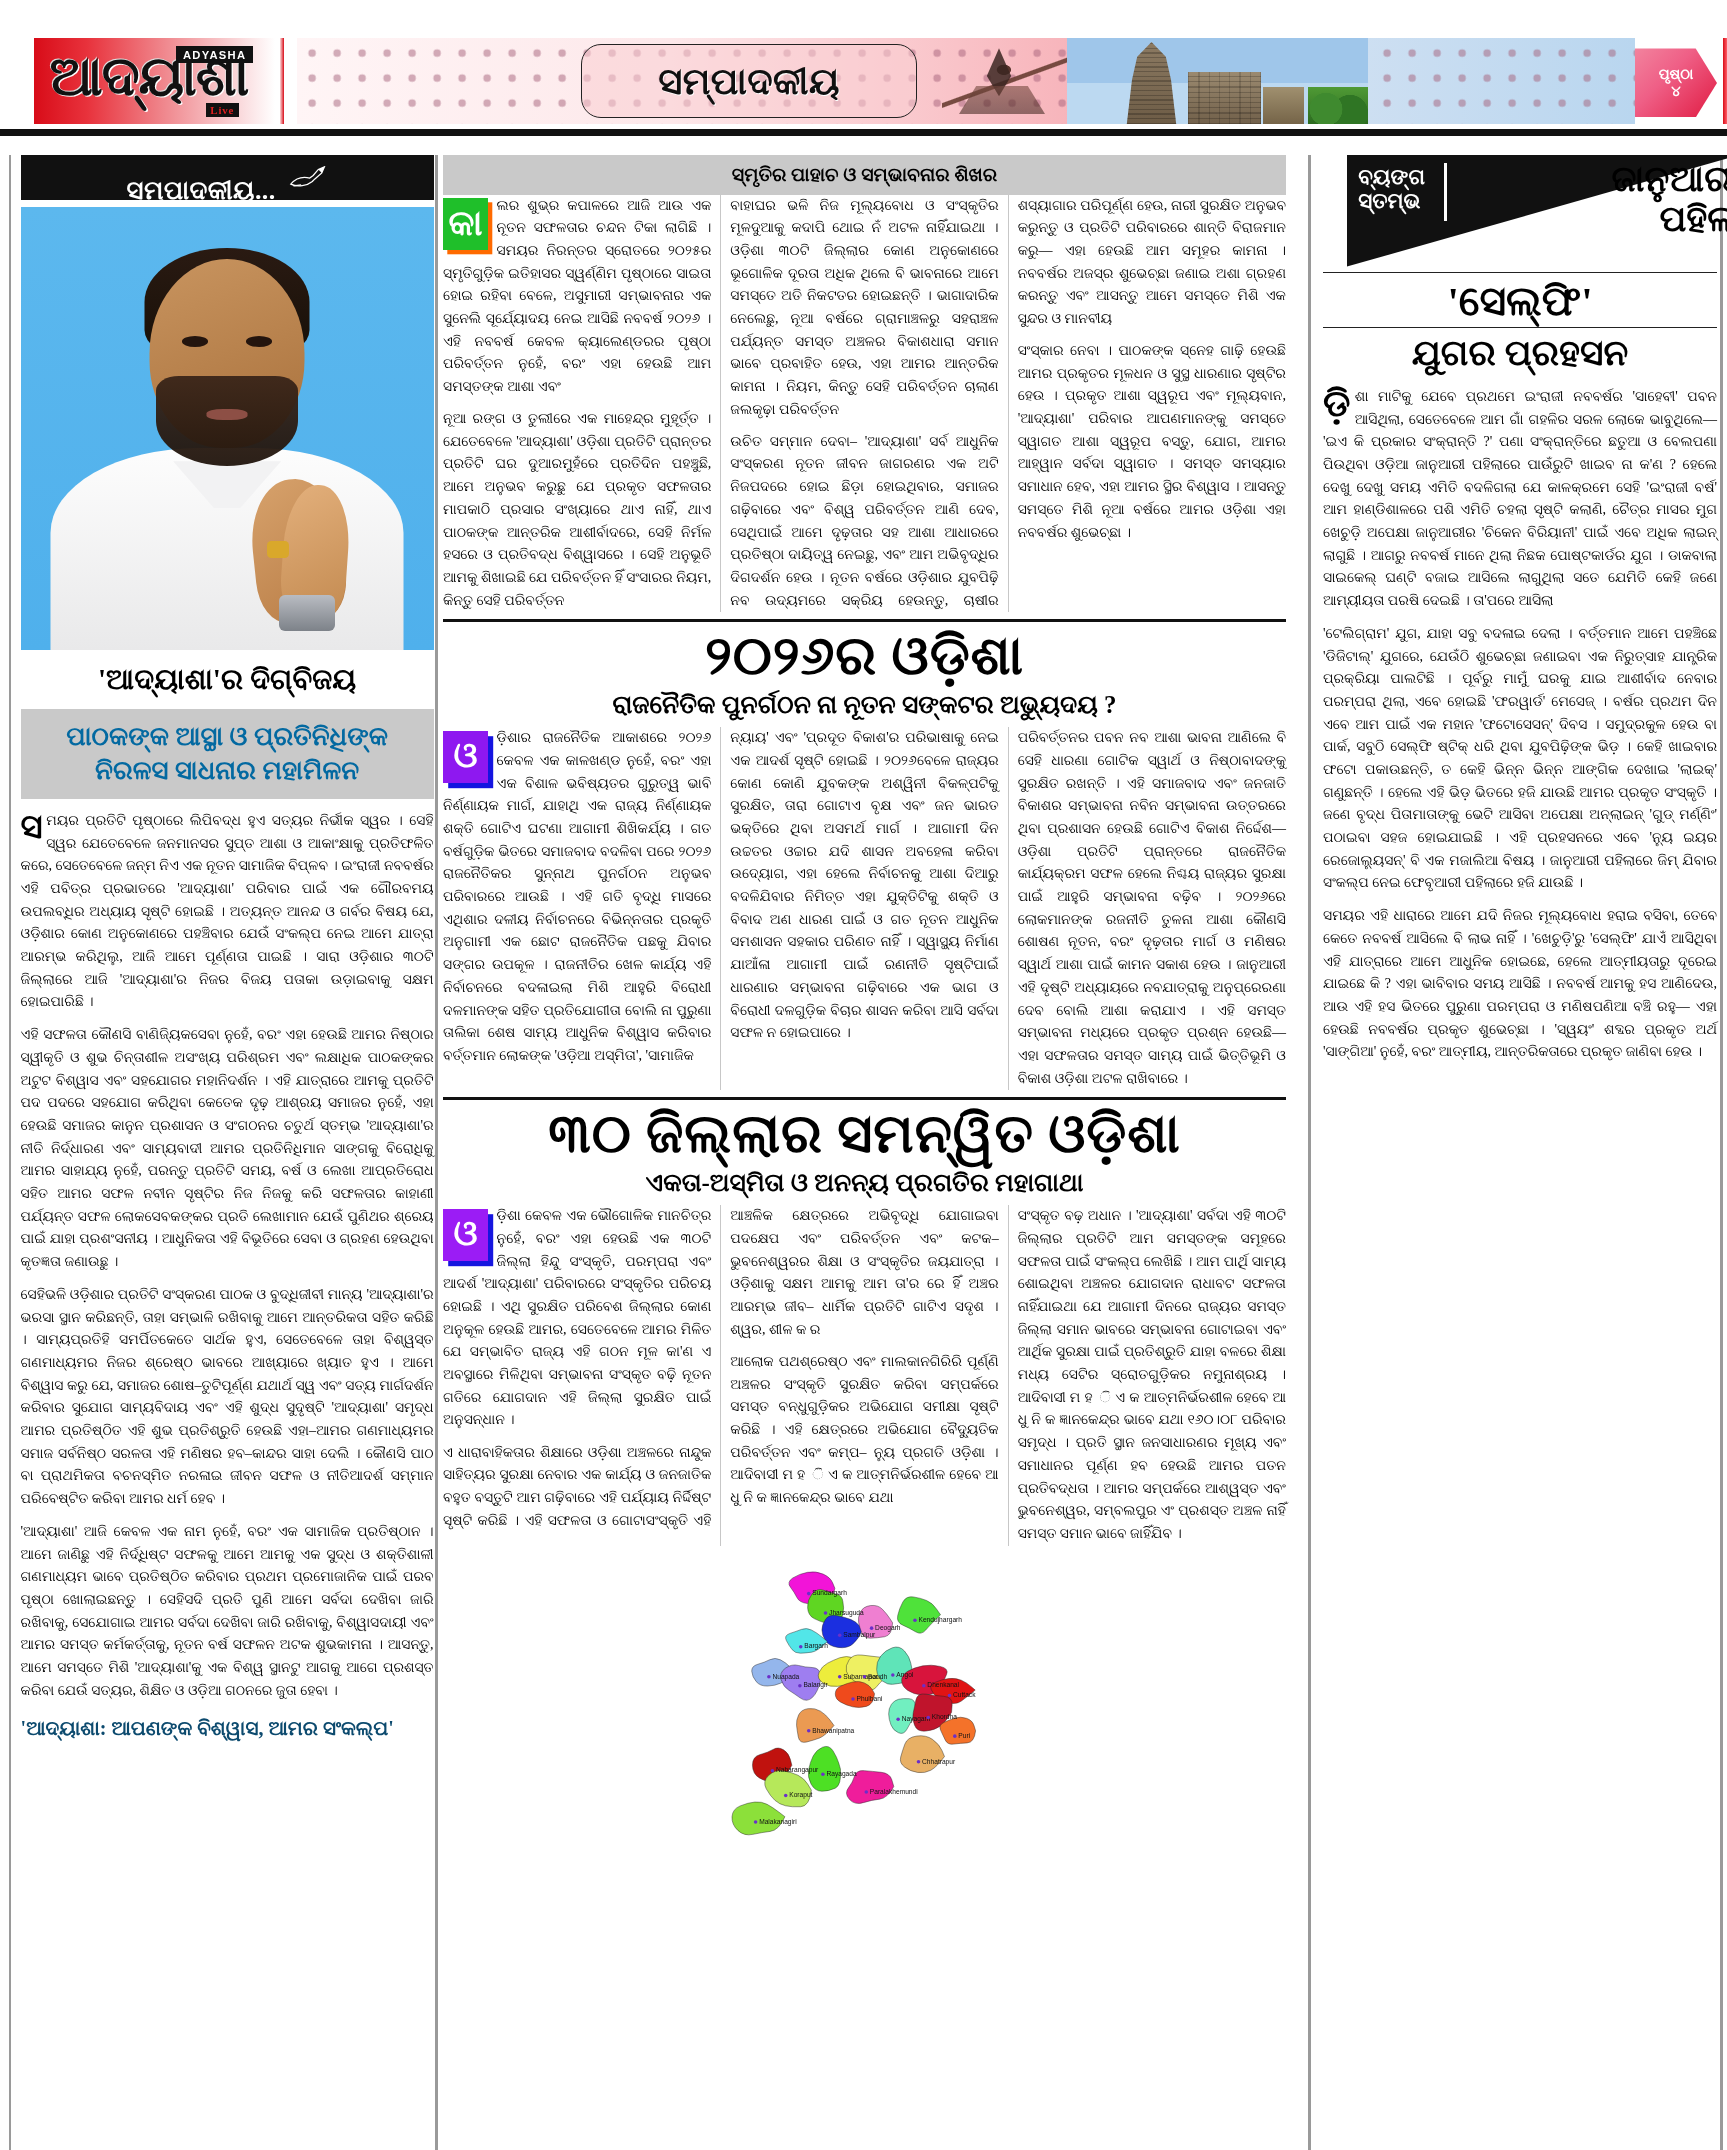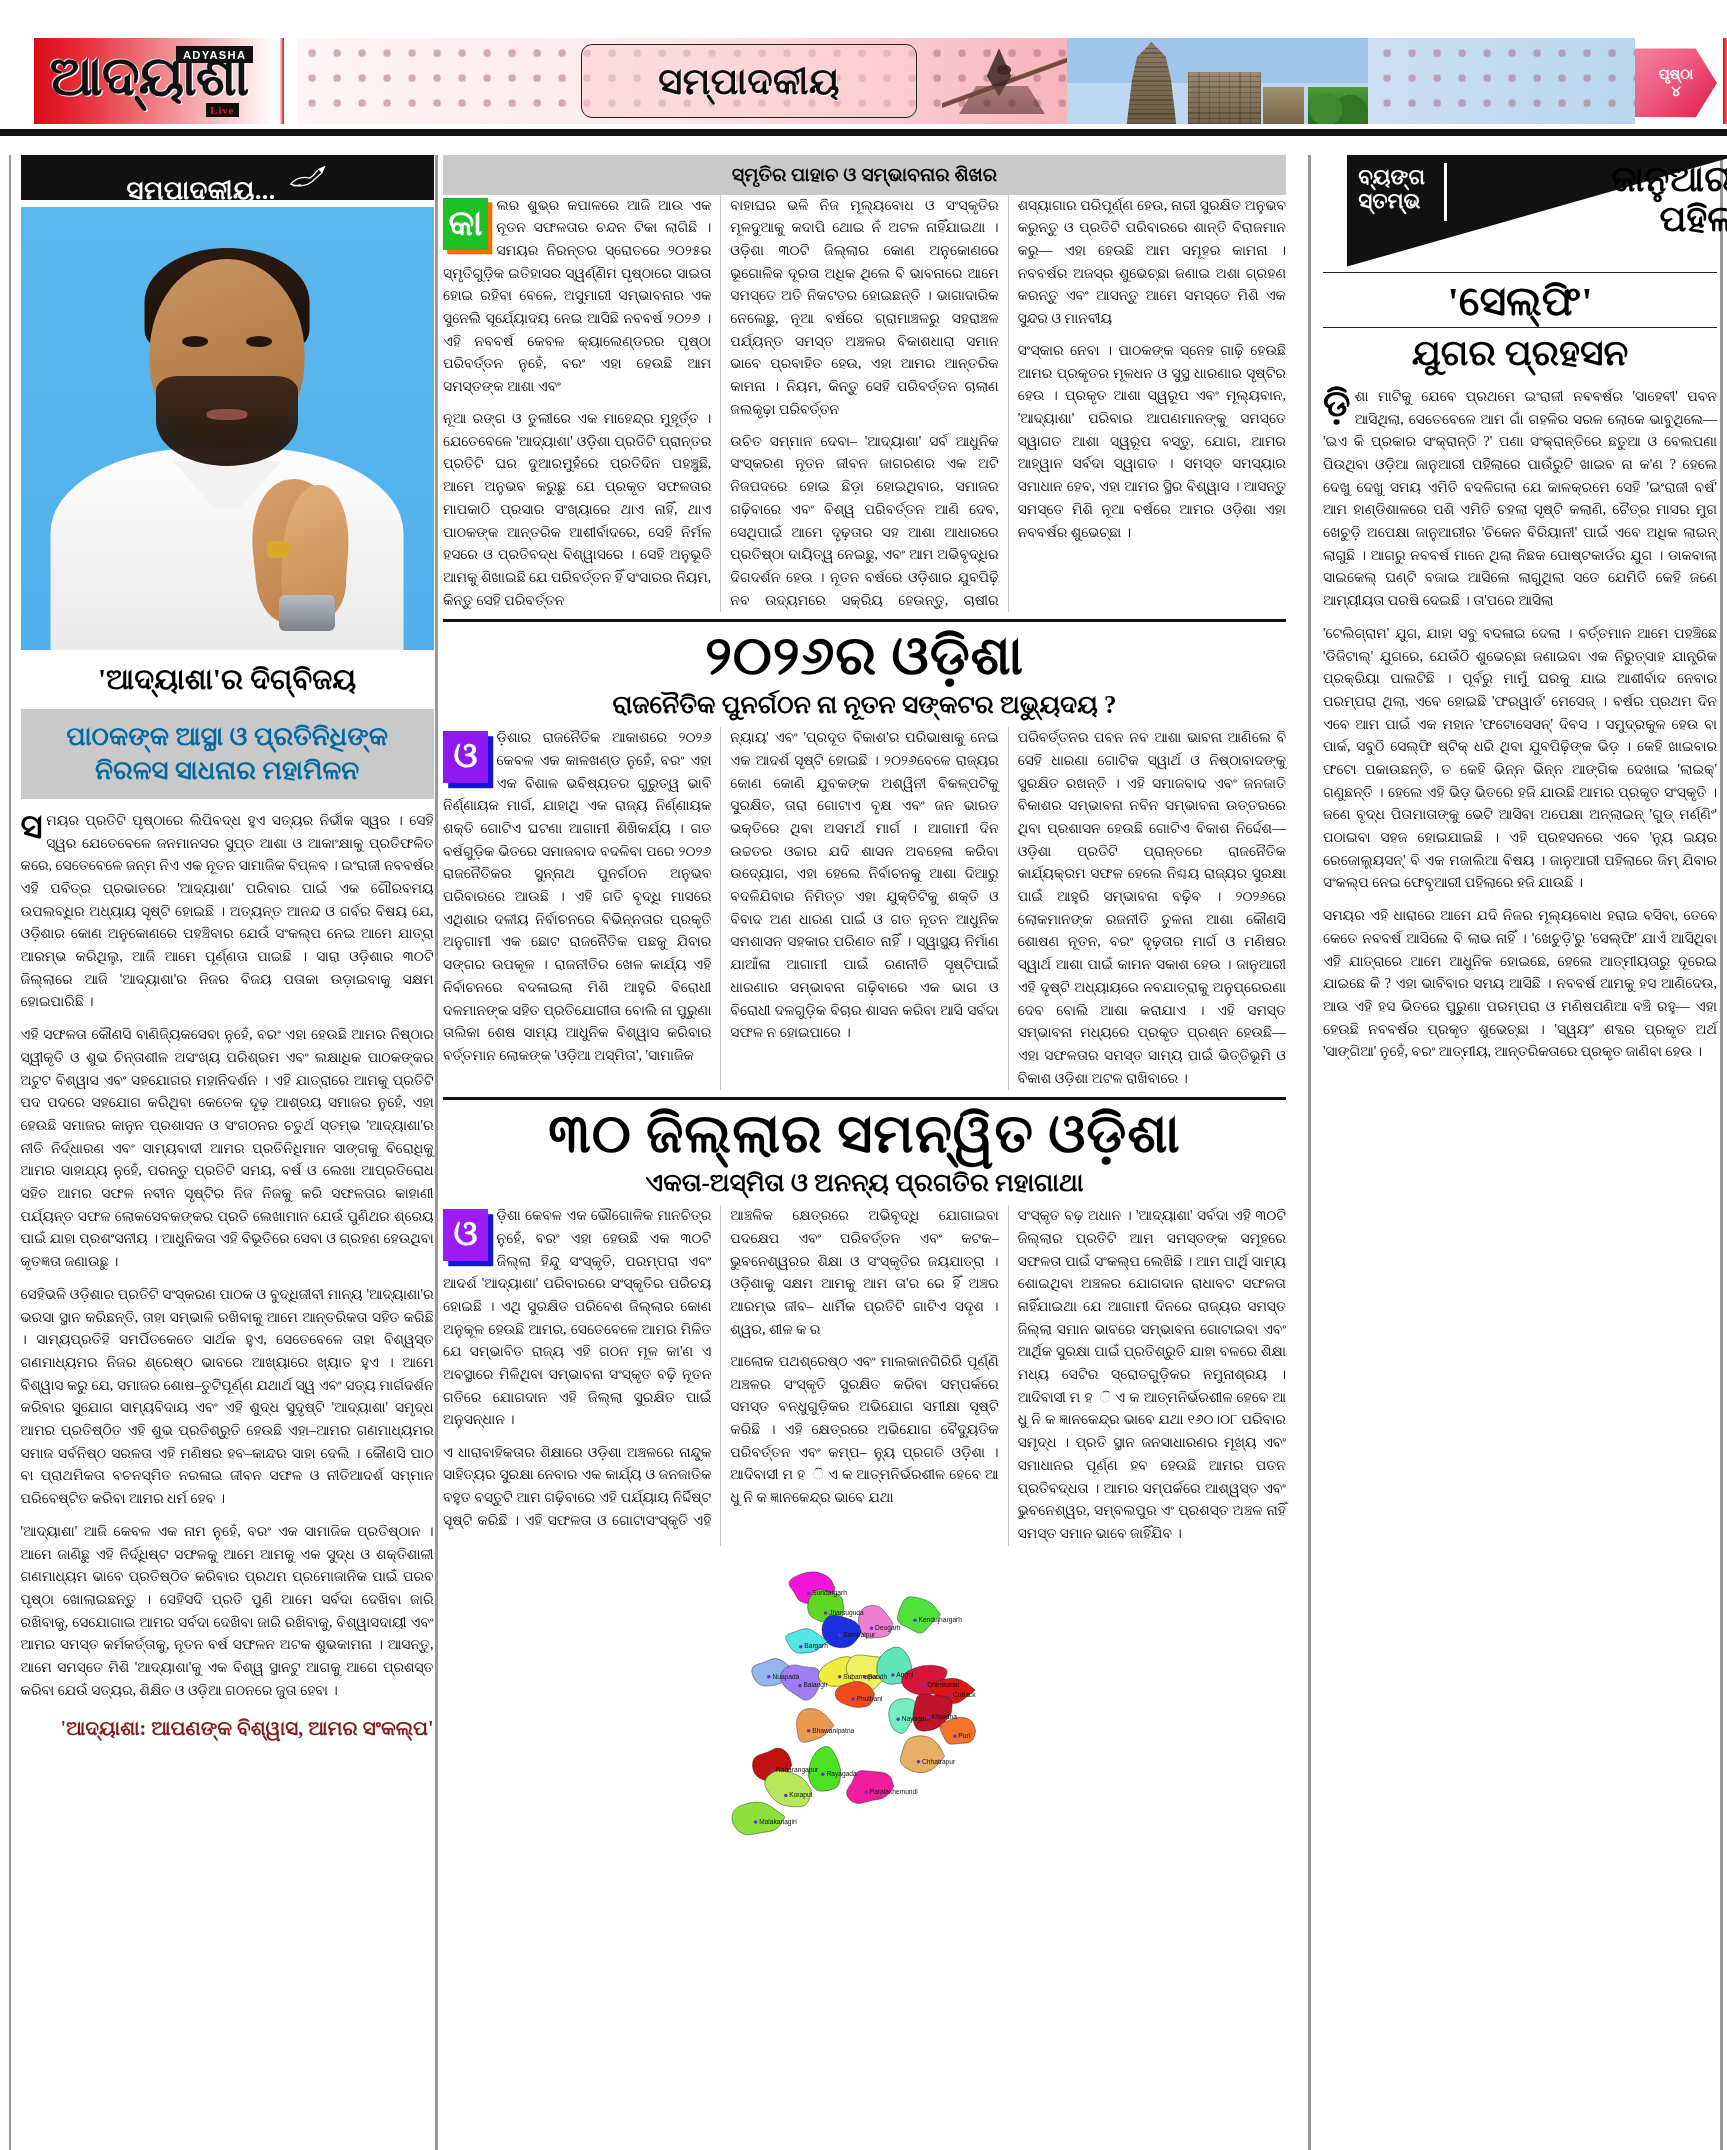--- a/index.html
+++ b/index.html
@@ -44,21 +44,21 @@
   .mh-band {
     position:absolute; left:297px; top:12px; width:1338px; height:86px;
     background:linear-gradient(90deg,#fff5f6 0%,#fde8ea 28%,#f8b9bf 55%,#f2a7b0 66%,#cfe0f2 78%,#b9d6ef 100%);
     overflow:hidden;
   }
   .mh-dots { position:absolute; inset:0; opacity:.5;
     background-image:radial-gradient(#a5617a 22%, transparent 23%);
     background-size:25px 25px; background-position:2.6px 2.6px; }
   .mh-title-box {
     position:absolute; left:284px; top:6px; width:336px; height:74px;
-    border:1.3px solid #222; border-radius:11px;
+    border:1.3px solid #222; border-radius:20px;
     background:rgba(250,205,210,.55);
     display:flex; align-items:center; justify-content:center;
   }
   .mh-title {
     font-family:"Liberation Serif", serif;
     font-size:37px; font-weight:bold; color:#101010; letter-spacing:0.4px;
     text-shadow:0.9px 0.9px 0 #fff;
   }
   .mh-ill-lamp {
     position:absolute; left:645px; top:6.9px; width:129px; height:73px;
@@ -186,21 +186,21 @@
     font-size:14px; line-height:1.62; text-align:justify; color:#000;
     hyphens:auto;
   }
   .body-col p { margin-bottom:10.3px; }
   .dropcap-plain::first-letter {
     font-size:34px; font-weight:bold; float:left; line-height:.82;
     padding:2.6px 3.4px 0 0;
   }
   .ed-sign {
     margin-top:14.6px; font-family:"Liberation Serif",serif;
-    font-size:20px; font-weight:bold; text-align:right; color:#7f1d1d;
+    font-size:20px; font-weight:bold; text-align:left; color:#0c4a6e;
   }
 
   
   .kicker-bar {
     background:#c9c9c9; height:40px; display:flex; align-items:center; justify-content:center;
     font-family:"Liberation Serif",serif; font-size:19px; font-weight:bold; color:#000;
   }
   .mainhead {
     text-align:center; font-family:"Liberation Serif",serif;
     font-size:76px; font-weight:bold; letter-spacing:0.9px; color:#000;

